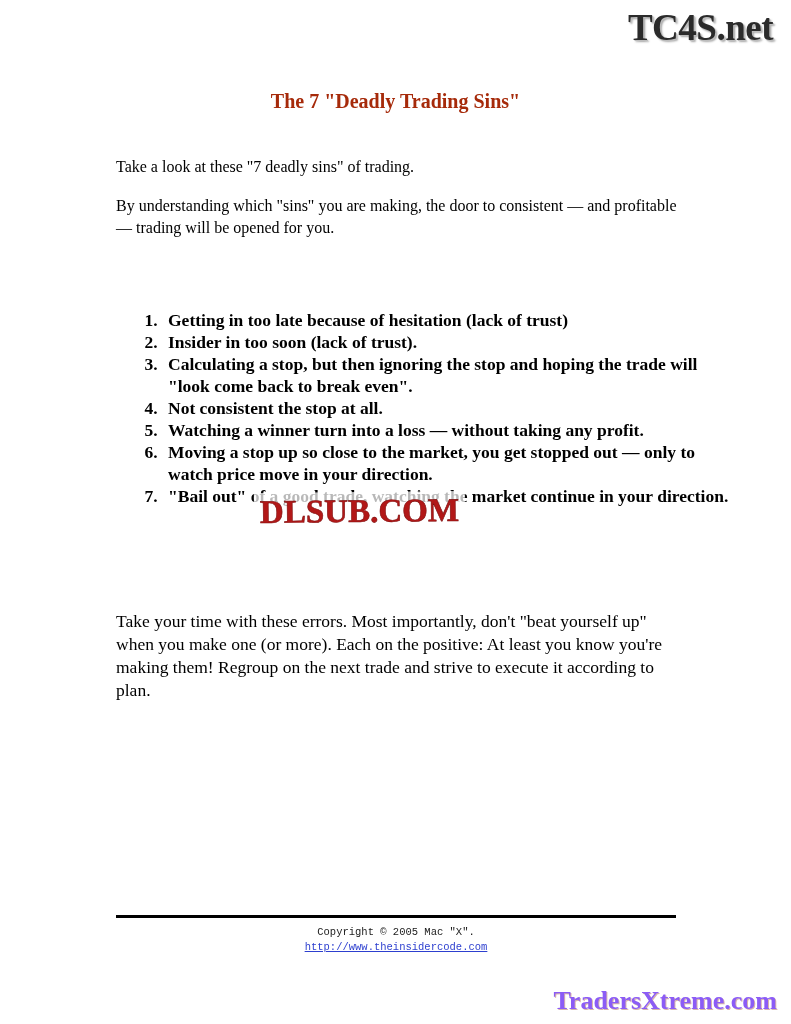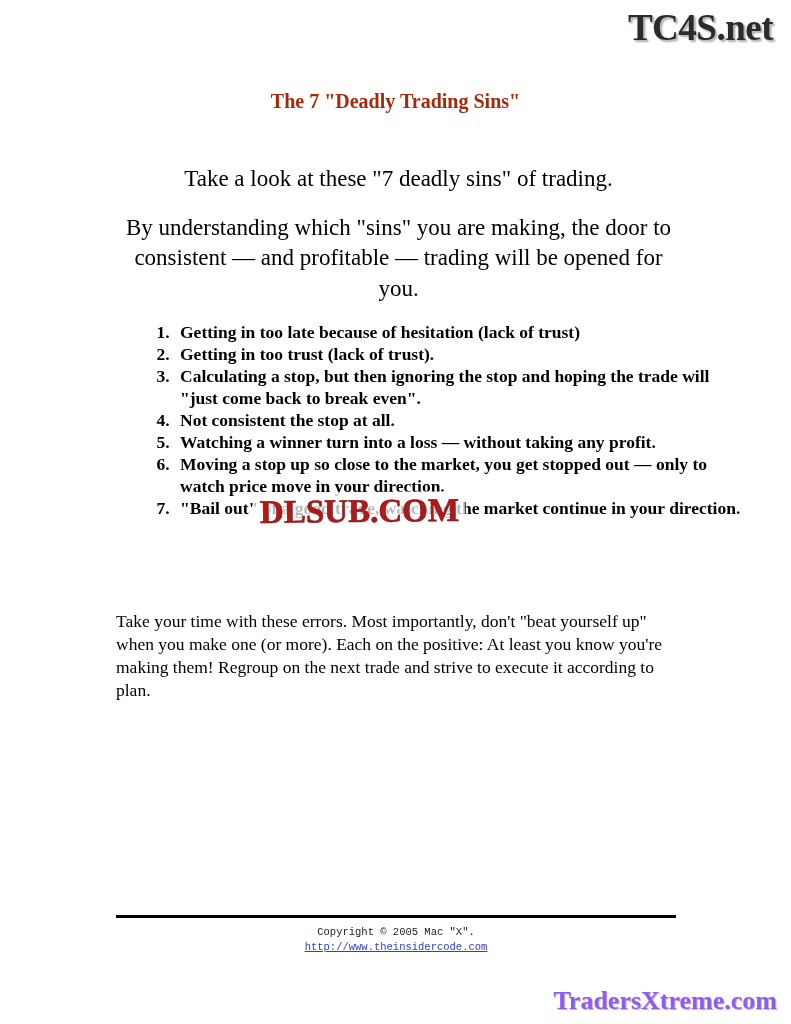--- a/index.html
+++ b/index.html
@@ -45,38 +45,37 @@
     font-size: 20px;
     font-weight: bold;
     color: #a62a0a;
     font-family: "Liberation Serif", serif;
   }
 
   
   .body-block {
     position: absolute;
     left: 116px;
-    top: 164px;
+    top: 156px;
     width: 565px;
-    font-size: 23px;
+    font-size: 16px;
     line-height: 1.33;
-    text-align: center;
   }
   .para {
     margin: 0 0 18px 0;
   }
   .para:last-child { margin-bottom: 0; }
 
   
   .sins-list {
     position: absolute;
     left: 118px;
     top: 306px;
     width: 572px;
-    margin: 16px;
+    margin: 4px;
     padding: 0 0 0 40px;
     font-weight: bold;
     font-size: 17.5px;
     line-height: 1.235;
   }
   .sins-list li {
     margin: 0 0 0.5px 0;
     padding-left: 6px;
   }
 
@@ -155,22 +154,22 @@
 
   <div class="doc-title">The 7 "Deadly Trading Sins"</div>
 
   <div class="body-block">
     <p class="para">Take a look at these "7 deadly sins" of trading.</p>
     <p class="para">By understanding which "sins" you are making, the door to consistent — and profitable — trading will be opened for you.</p>
   </div>
 
   <ol class="sins-list">
     <li>Getting in too late because of hesitation (lack of trust)</li>
-    <li>Getting in too trust (lack of trust).</li>
-    <li>Calculating a stop, but then ignoring the stop and hoping the trade will "just come back to break even".</li>
+    <li>Insider in too soon (lack of trust).</li>
+    <li>Calculating a stop, but then ignoring the stop and hoping the trade will "look come back to break even".</li>
     <li>Not consistent the stop at all.</li>
     <li>Watching a winner turn into a loss — without taking any profit.</li>
     <li>Moving a stop up so close to the market, you get stopped out — only to watch price move in your direction.</li>
     <li>"Bail out" of a good trade, watching the market continue in your direction.</li>
   </ol>
 
   <div class="dlsub-watermark">DLSUB.COM</div>
 
   <p class="closing">Take your time with these errors. Most importantly, don't "beat yourself up" when you make one (or more).  Each on the positive: At least you know you're making them!  Regroup on the next trade and strive to execute it according to plan.</p>
 

